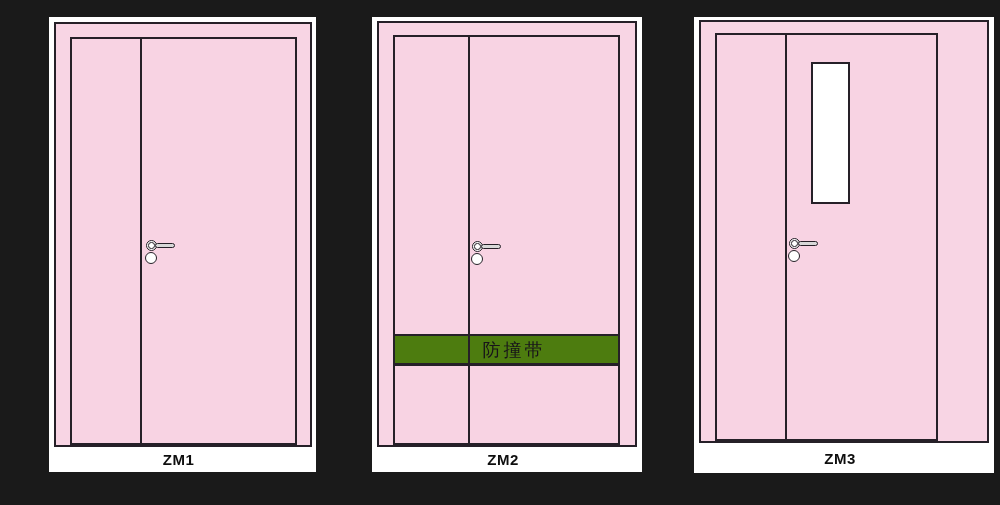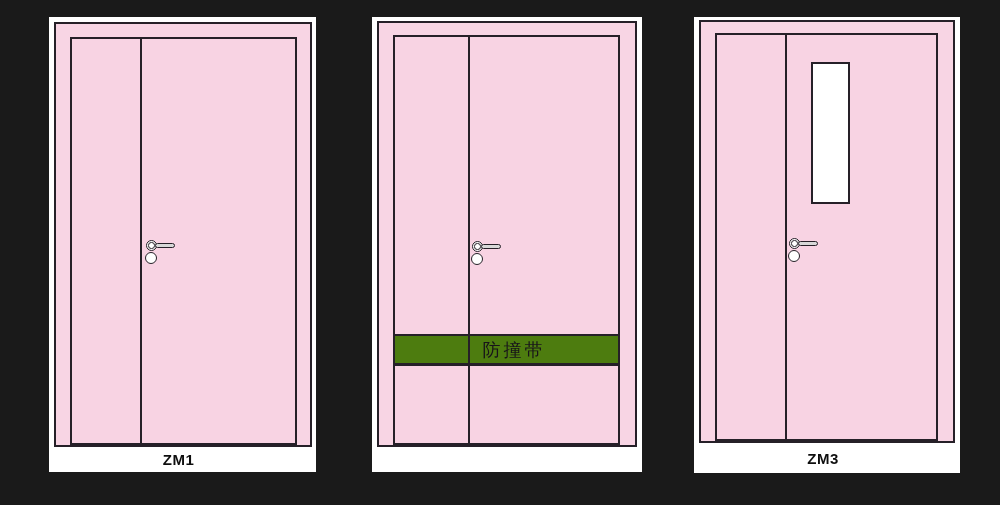--- a/index.html
+++ b/index.html
@@ -50,21 +50,21 @@
   #p1 .seam{left:68px;}
   #p1 .handle{left:79px;top:206px;}
   
   #p2{left:372px;top:17px;width:270px;height:455px;}
   #p2 .pink{left:5px;right:5px;top:4px;height:426px;}
   #p2 .leaves{left:21px;top:18px;width:227px;height:412px;}
   #p2 .seam{left:73px;}
   #p2 .handle{left:82px;top:209px;}
   #p2 .band{top:297px;}
   
-  #p3{left:694px;top:17px;width:266px;height:456px;}
+  #p3{left:694px;top:17px;width:300px;height:456px;}
   #p3 .pink{left:5px;right:5px;top:3px;height:423px;}
   #p3 .leaves{left:21px;top:16px;width:223px;height:410px;}
   #p3 .seam{left:68px;}
   #p3 .handle{left:77px;top:208px;}
   #p3 .window{left:94px;top:27px;width:39px;height:142px;}
   #p3 .label{height:30px;}
 </style>
 </head>
 <body>
 
@@ -87,20 +87,21 @@
     <div class="pink"></div>
     <div class="leaves">
       <div class="band">防撞带</div>
       <div class="seam"></div>
       <div class="handle">
         <i class="esc"></i>
         <i class="lever"></i>
         <i class="knob"></i>
       </div>
     </div>
+    <div class="label">ZM2</div>
   </section>
 
   <section class="card" id="p3">
     <div class="pink"></div>
     <div class="leaves">
       <div class="seam"></div>
       <div class="window"></div>
       <div class="handle">
         <i class="esc"></i>
         <i class="lever"></i>

